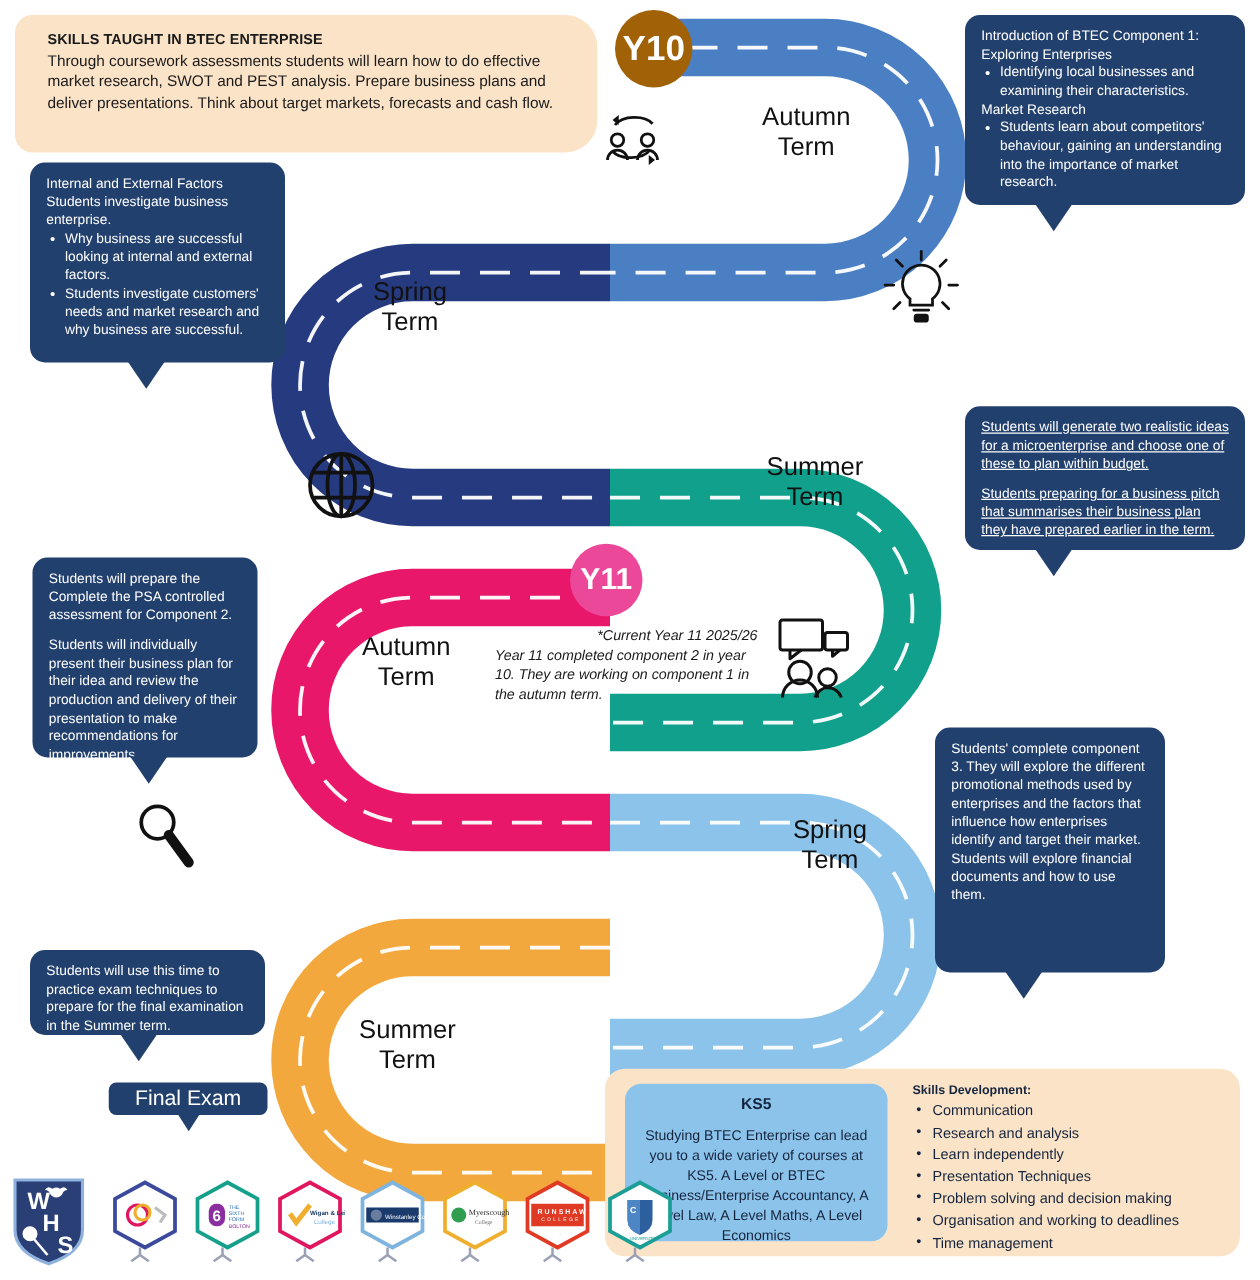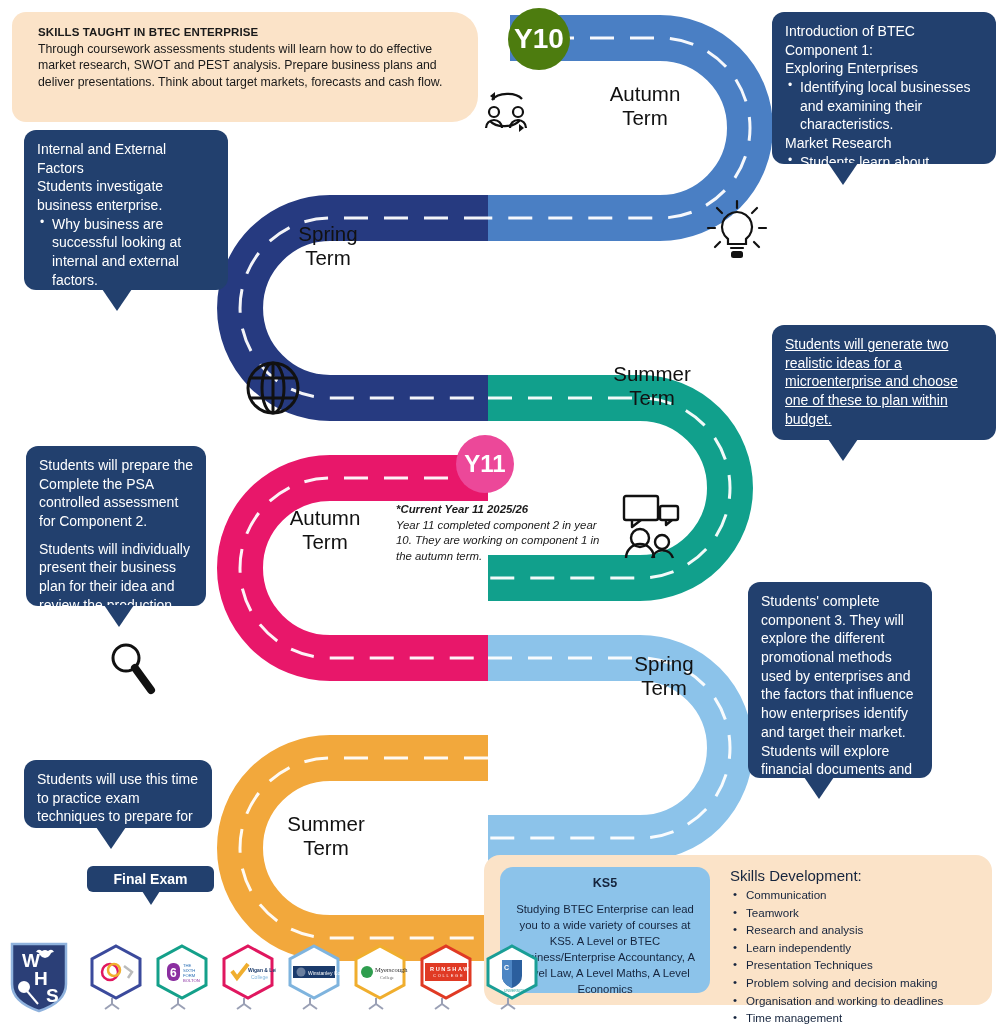--- a/index.html
+++ b/index.html
@@ -20,61 +20,61 @@
     background:#fbe3c8;border-radius:14px 26px 26px 14px;
     padding:14px 14px 10px 26px;box-sizing:border-box;
   }
   .peach-banner .ttl{font-weight:bold;font-size:11.5px;letter-spacing:.1px;margin-bottom:3px;}
   .peach-banner .body{font-size:12.3px;line-height:1.33;}
 
   
   .callout{
     position:absolute;background:#22406e;color:#ffffff;
     border-radius:12px;box-sizing:border-box;
-    font-size:14px;line-height:1.335;
+    font-size:11px;line-height:1.335;
     padding:10px 12px 10px 13px;
   }
   .callout .tail{
     position:absolute;width:0;height:0;
     border-left:15px solid transparent;border-right:15px solid transparent;
     border-top:22px solid #22406e;
   }
   .callout p{margin:0 0 9px 0;}
   .callout p:last-child{margin-bottom:0;}
   .callout ul{margin:0;padding:0;list-style:none;}
   .callout li{position:relative;padding-left:15px;margin:0;}
   .callout li:before{content:"\2022";position:absolute;left:3px;top:-1px;font-size:12px;}
 
   
   .year-badge{
     position:absolute;border-radius:50%;
     display:flex;align-items:center;justify-content:center;
     color:#ffffff;font-weight:bold;
   }
-  #badge-y10{left:508px;top:8px;width:62px;height:62px;background:#4d7c0f;font-size:28px;}
+  #badge-y10{left:492px;top:8px;width:62px;height:62px;background:#a16207;font-size:28px;}
   #badge-y11{left:456px;top:435px;width:58px;height:58px;background:#ec4899;font-size:24px;}
 
   
   .term-label{
     position:absolute;font-weight:normal;font-size:20.5px;line-height:1.17;
     color:#111111;text-align:center;
   }
 
   
   #note-y11{
     position:absolute;left:396px;top:502px;width:210px;
     font-size:11.4px;line-height:1.38;font-style:italic;color:#1a1a1a;
   }
-  #note-y11 .hd{font-weight:bold;font-style:italic;display:block;}
+  #note-y11 .hd{font-weight:normal;font-style:italic;display:block;text-align:right;}
 
   
   #final-exam{
     position:absolute;left:87px;top:866px;width:127px;height:26px;
     background:#22406e;color:#fff;border-radius:6px;
-    font-size:14px;font-weight:bold;
+    font-size:17px;font-weight:normal;
     display:flex;align-items:center;justify-content:center;
   }
   #final-exam .tail{
     position:absolute;left:50%;margin-left:-9px;bottom:-13px;width:0;height:0;
     border-left:9px solid transparent;border-right:9px solid transparent;
     border-top:14px solid #22406e;
   }
 
   
   #bottom-panel{
@@ -84,21 +84,21 @@
   #ks5-box{
     position:absolute;left:16px;top:12px;width:210px;height:126px;
     background:#8cc3ea;border-radius:13px;box-sizing:border-box;
     padding:9px 9px;text-align:center;color:#15243d;
   }
   #ks5-box .hd{font-weight:bold;font-size:12.5px;margin-bottom:11px;}
   #ks5-box .body{font-size:11.3px;line-height:1.42;}
   #skills{
     position:absolute;left:246px;top:12px;width:250px;color:#15243d;
   }
-  #skills .hd{font-weight:normal;font-size:15px;margin-bottom:2px;}
+  #skills .hd{font-weight:bold;font-size:10px;margin-bottom:2px;}
   #skills ul{margin:0;padding:0;list-style:none;}
   #skills li{position:relative;padding-left:16px;font-size:11.6px;line-height:1.52;}
   #skills li:before{content:"\2022";position:absolute;left:3px;top:-1px;}
 
   
   .deco-icon{position:absolute;}
 
   
   #whs-shield{position:absolute;left:8px;top:940px;width:62px;height:74px;}
 
@@ -218,21 +218,20 @@
 </div>
 
 <div class="callout" style="left:26px;top:446px;width:180px;height:160px;">
   <p>Students will prepare the Complete the PSA controlled assessment for Component 2.</p>
   <p>Students will individually present their business plan for their idea and review the production and delivery of their presentation to make recommendations for improvements.</p>
   <span class="tail" style="left:78px;bottom:-21px;"></span>
 </div>
 
 <div class="callout" style="left:748px;top:582px;width:184px;height:196px;">
   <p>Students' complete component 3. They will explore the different promotional methods used by enterprises and the factors that influence how enterprises identify and target their market. Students will explore financial documents and how to use them.</p>
-  <p>Students monitor and improve the performance of an enterprise in order to make decisions and recommend strategies for success.</p>
   <span class="tail" style="left:56px;bottom:-21px;"></span>
 </div>
 
 <div class="callout" style="left:24px;top:760px;width:188px;height:68px;">
   <p>Students will use this time to practice exam techniques to prepare for the final examination in the Summer term.</p>
   <span class="tail" style="left:72px;bottom:-21px;"></span>
 </div>
 
 <div id="note-y11">
   <span class="hd">*Current Year 11 2025/26</span>
@@ -302,21 +301,20 @@
 
 <div id="bottom-panel">
   <div id="ks5-box">
     <div class="hd">KS5</div>
     <div class="body">Studying BTEC Enterprise can lead you to a wide variety of courses at KS5. A Level or BTEC Business/Enterprise Accountancy, A Level Law, A Level Maths, A Level Economics</div>
   </div>
   <div id="skills">
     <div class="hd">Skills Development:</div>
     <ul>
       <li>Communication</li>
-      <li>Teamwork</li>
       <li>Research and analysis</li>
       <li>Learn independently</li>
       <li>Presentation Techniques</li>
       <li>Problem solving and decision making</li>
       <li>Organisation and working to deadlines</li>
       <li>Time management</li>
     </ul>
   </div>
 </div>
 

